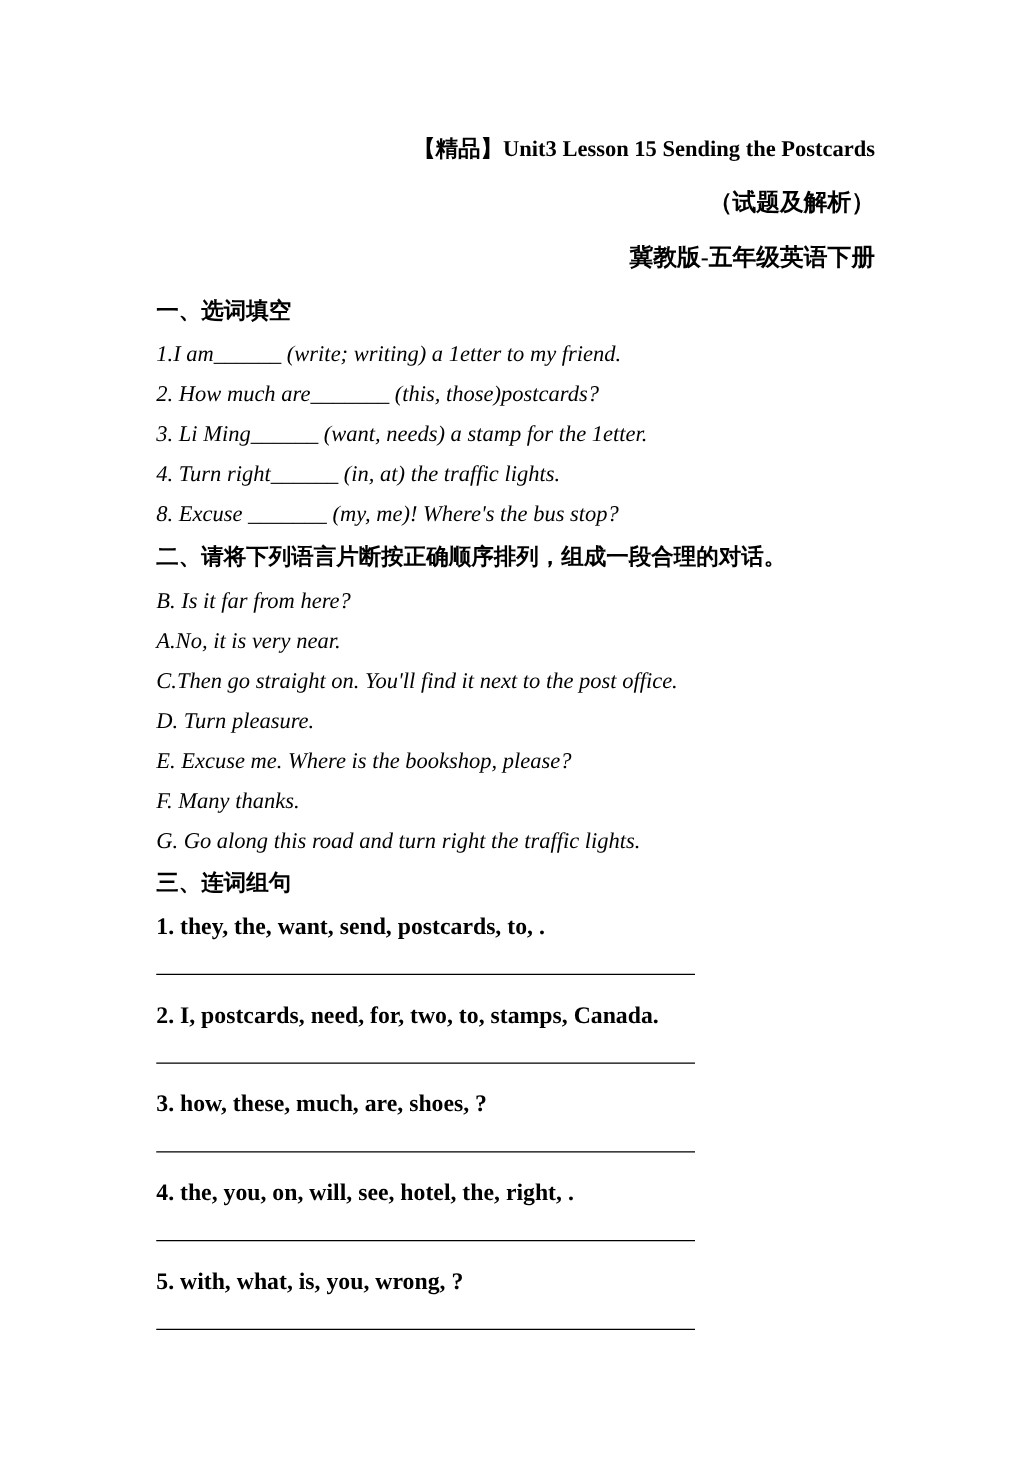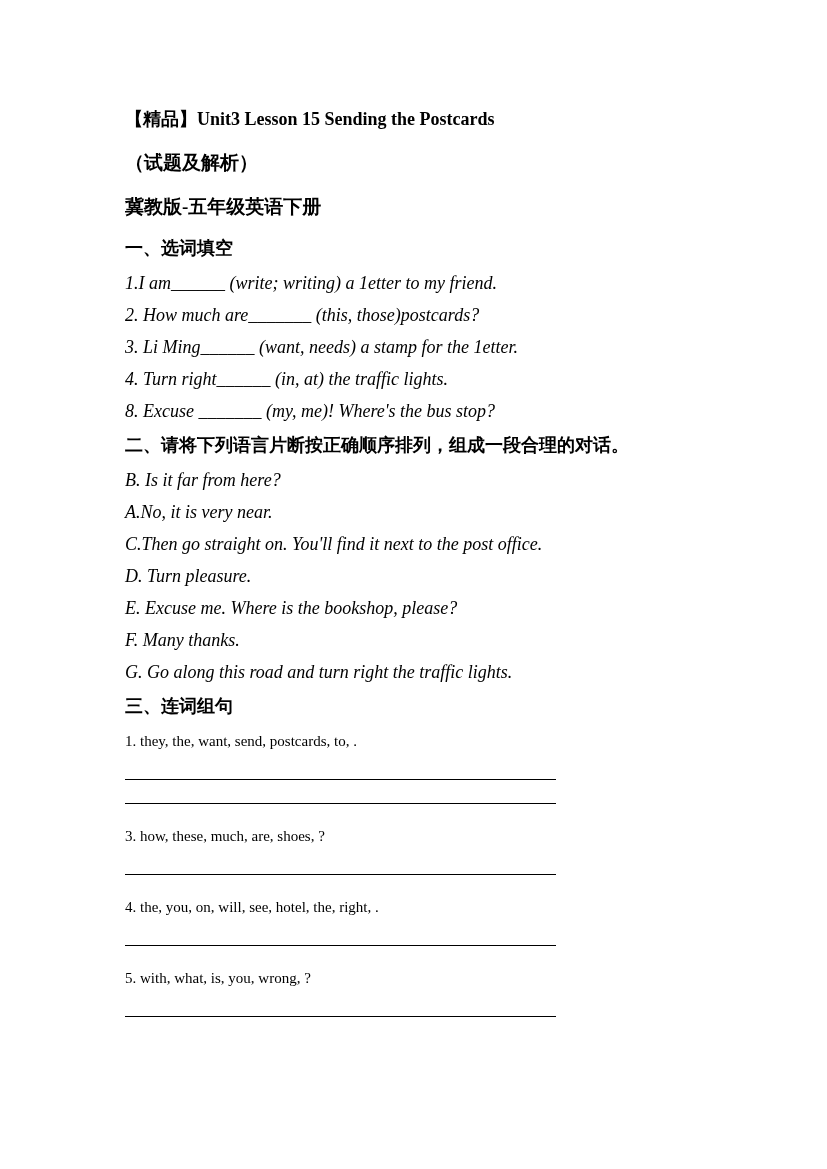--- a/index.html
+++ b/index.html
@@ -13,21 +13,21 @@
     height: 1169px;
     margin: 0 auto;
     background: #ffffff;
     box-sizing: border-box;
     padding: 106px 127px 0 125px;
     font-family: "Liberation Serif", "DejaVu Serif", serif;
     color: #000000;
     overflow: hidden;
   }
   .title-line {
-    text-align: left;
+    text-align: right;
     font-weight: bold;
     font-size: 18px;
     line-height: 26px;
     margin: 0 0 18px 0;
   }
   .title-line.cn {
     font-size: 19px;
   }
   .section-heading {
     font-weight: bold;
@@ -36,24 +36,25 @@
     margin: 14px 0 16px 0;
   }
   .item {
     font-size: 18px;
     line-height: 19px;
     margin: 0 0 13px 0;
     white-space: nowrap;
     font-style: italic;
   }
   .q-item {
-    font-size: 15px;
+    font-size: 19px;
     line-height: 19px;
     margin: 0 0 28px 0;
     white-space: nowrap;
+    font-weight: bold;
   }
   .answer-line {
     width: 431px;
     height: 0;
     border-bottom: 1px solid #000000;
     margin: 0 0 23px 0;
   }
   .section {
     margin: 0;
   }
@@ -86,20 +87,21 @@
     <p class="item">F. Many thanks.</p>
     <p class="item">G. Go along this road and turn right the traffic lights.</p>
   </div>
 
   <div class="section">
     <div class="section-heading">三、连词组句</div>
 
     <p class="q-item">1. they, the, want, send, postcards, to, .</p>
     <div class="answer-line"></div>
 
+    <p class="q-item">2. I, postcards, need, for, two, to, stamps, Canada.</p>
     <div class="answer-line"></div>
 
     <p class="q-item">3. how, these, much, are, shoes, ?</p>
     <div class="answer-line"></div>
 
     <p class="q-item">4. the, you, on, will, see, hotel, the, right, .</p>
     <div class="answer-line"></div>
 
     <p class="q-item">5. with, what, is, you, wrong, ?</p>
     <div class="answer-line"></div>

